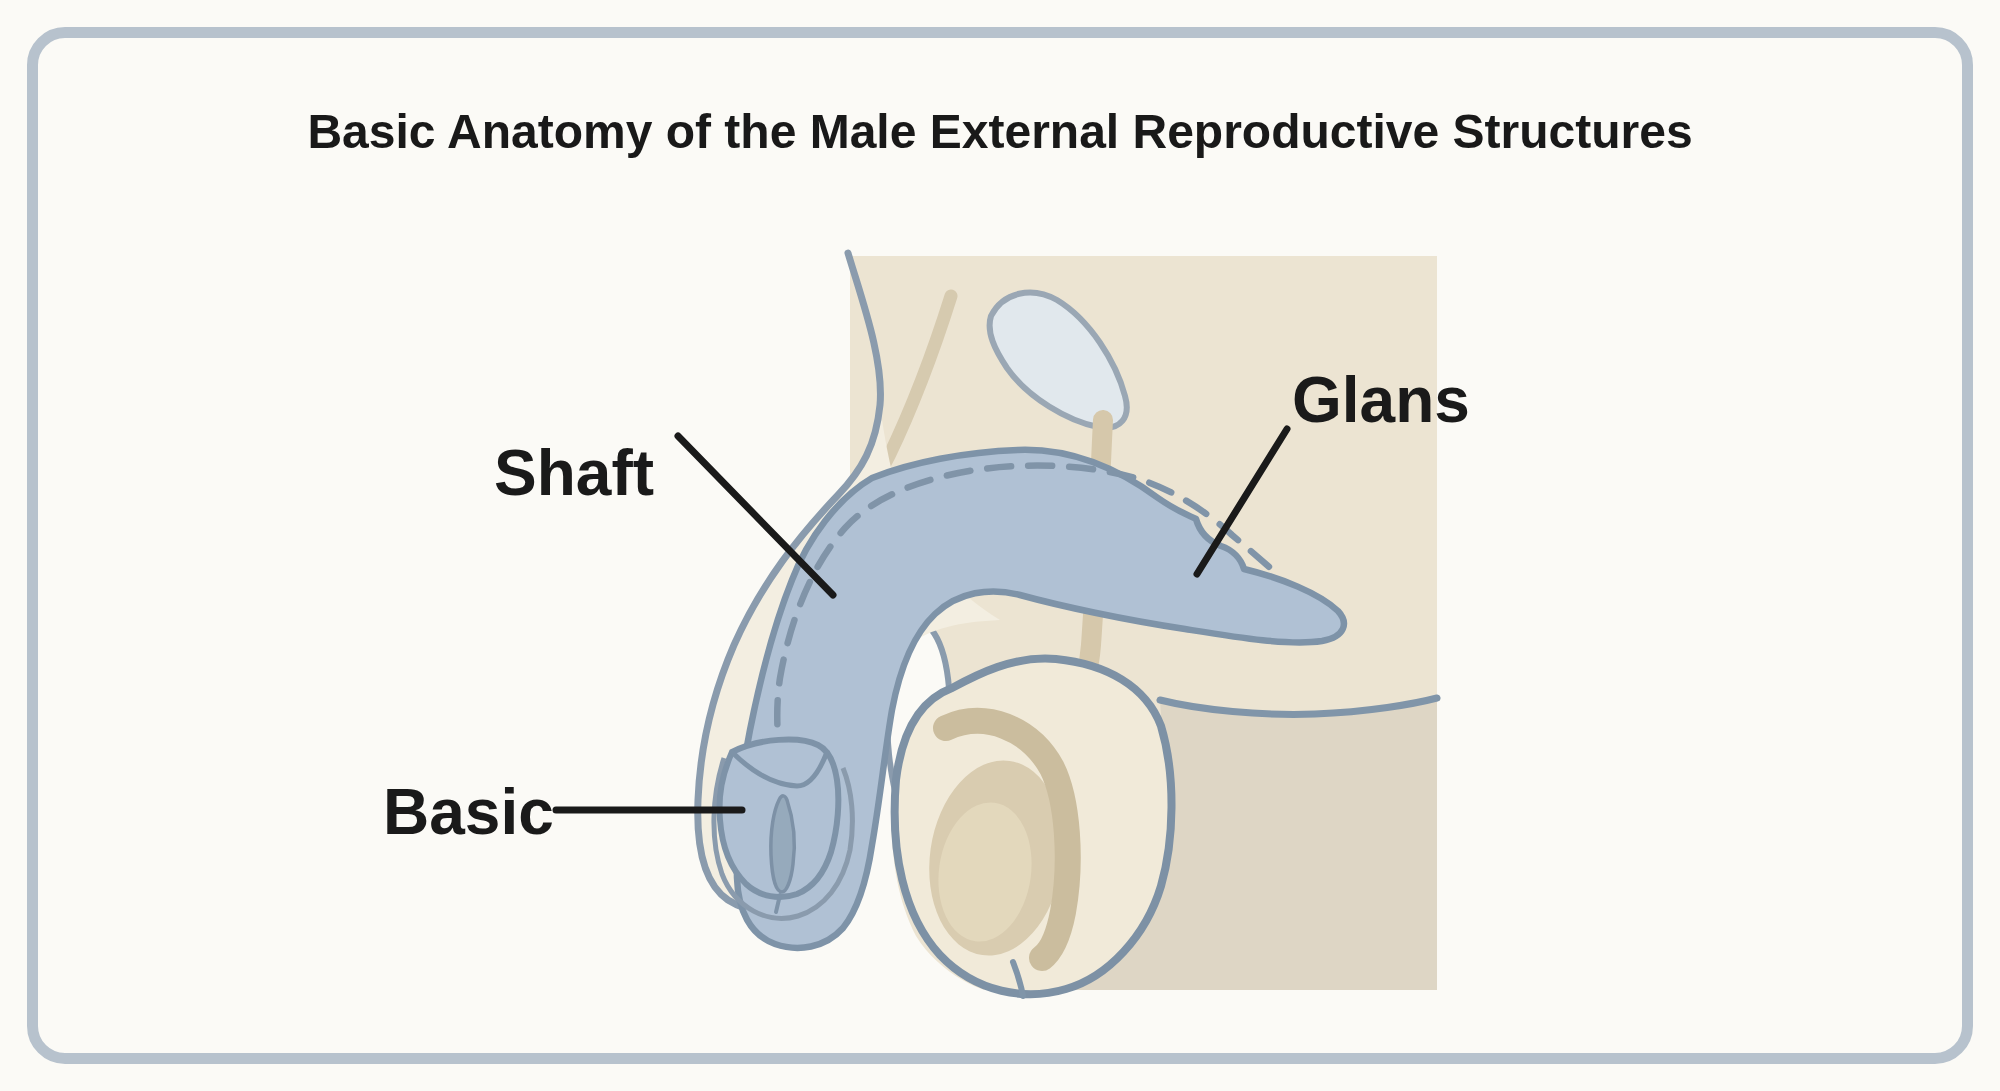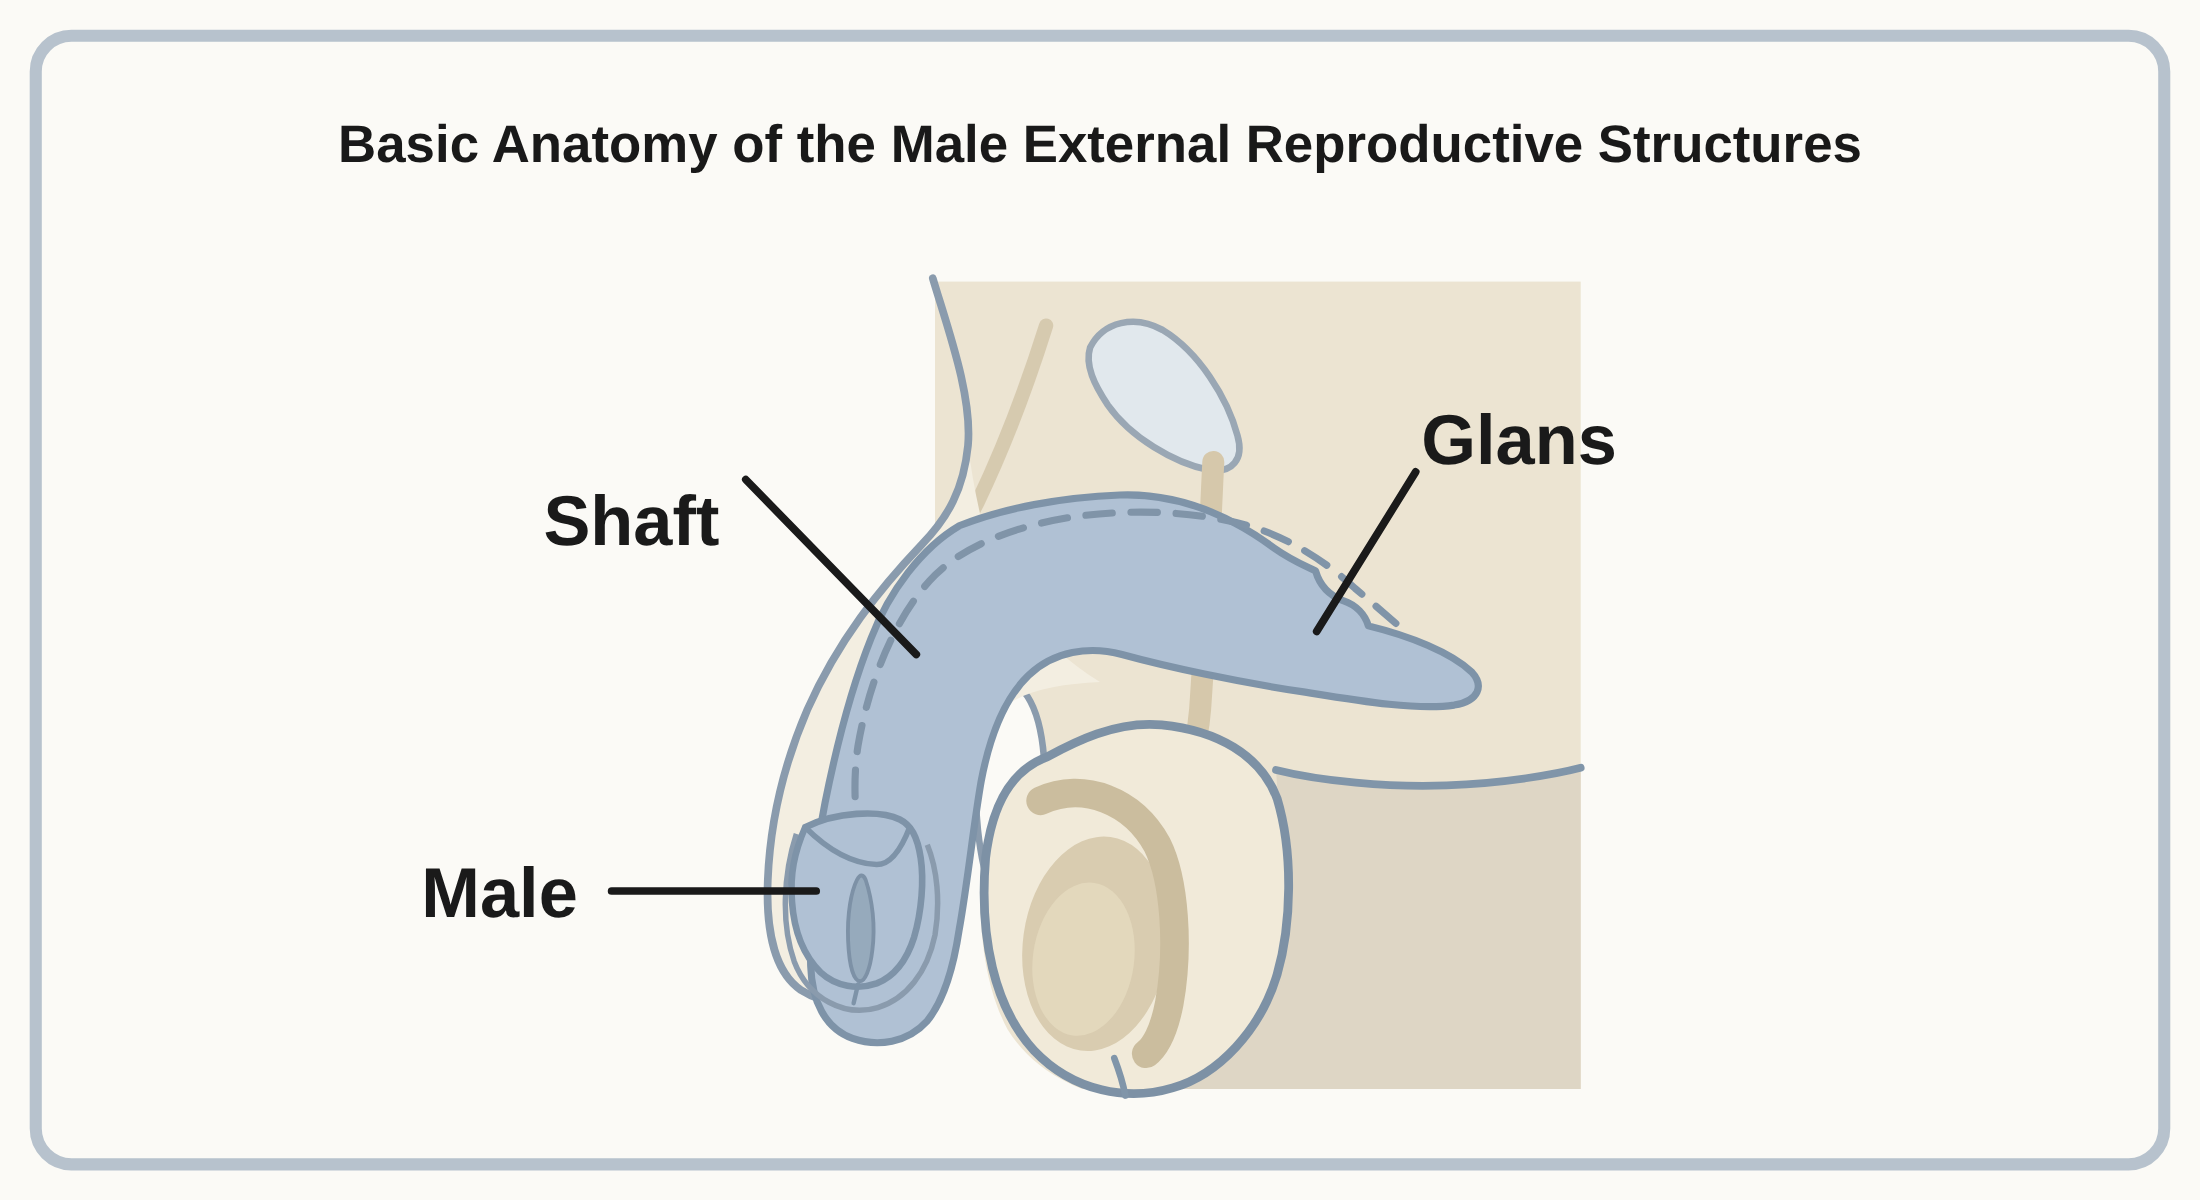--- a/index.html
+++ b/index.html
@@ -137,16 +137,16 @@
 
     <line x1="678" y1="436" x2="833" y2="595" stroke="#1a1a1a" stroke-width="7" stroke-linecap="round"></line>
     <line x1="1287" y1="429" x2="1197" y2="574" stroke="#1a1a1a" stroke-width="7" stroke-linecap="round"></line>
     <line x1="556" y1="810" x2="742" y2="810" stroke="#1a1a1a" stroke-width="7" stroke-linecap="round"></line>
   </svg>
 
   <div class="title">Basic Anatomy of the Male External Reproductive Structures</div>
 
   <div class="part-label label-shaft">Shaft</div>
   <div class="part-label label-corona">Glans</div>
-  <div class="part-label label-glans">Male</div>
+  <div class="part-label label-glans">Basic</div>
 
   <div class="frame"></div>
 </div>
 
 </body></html>

